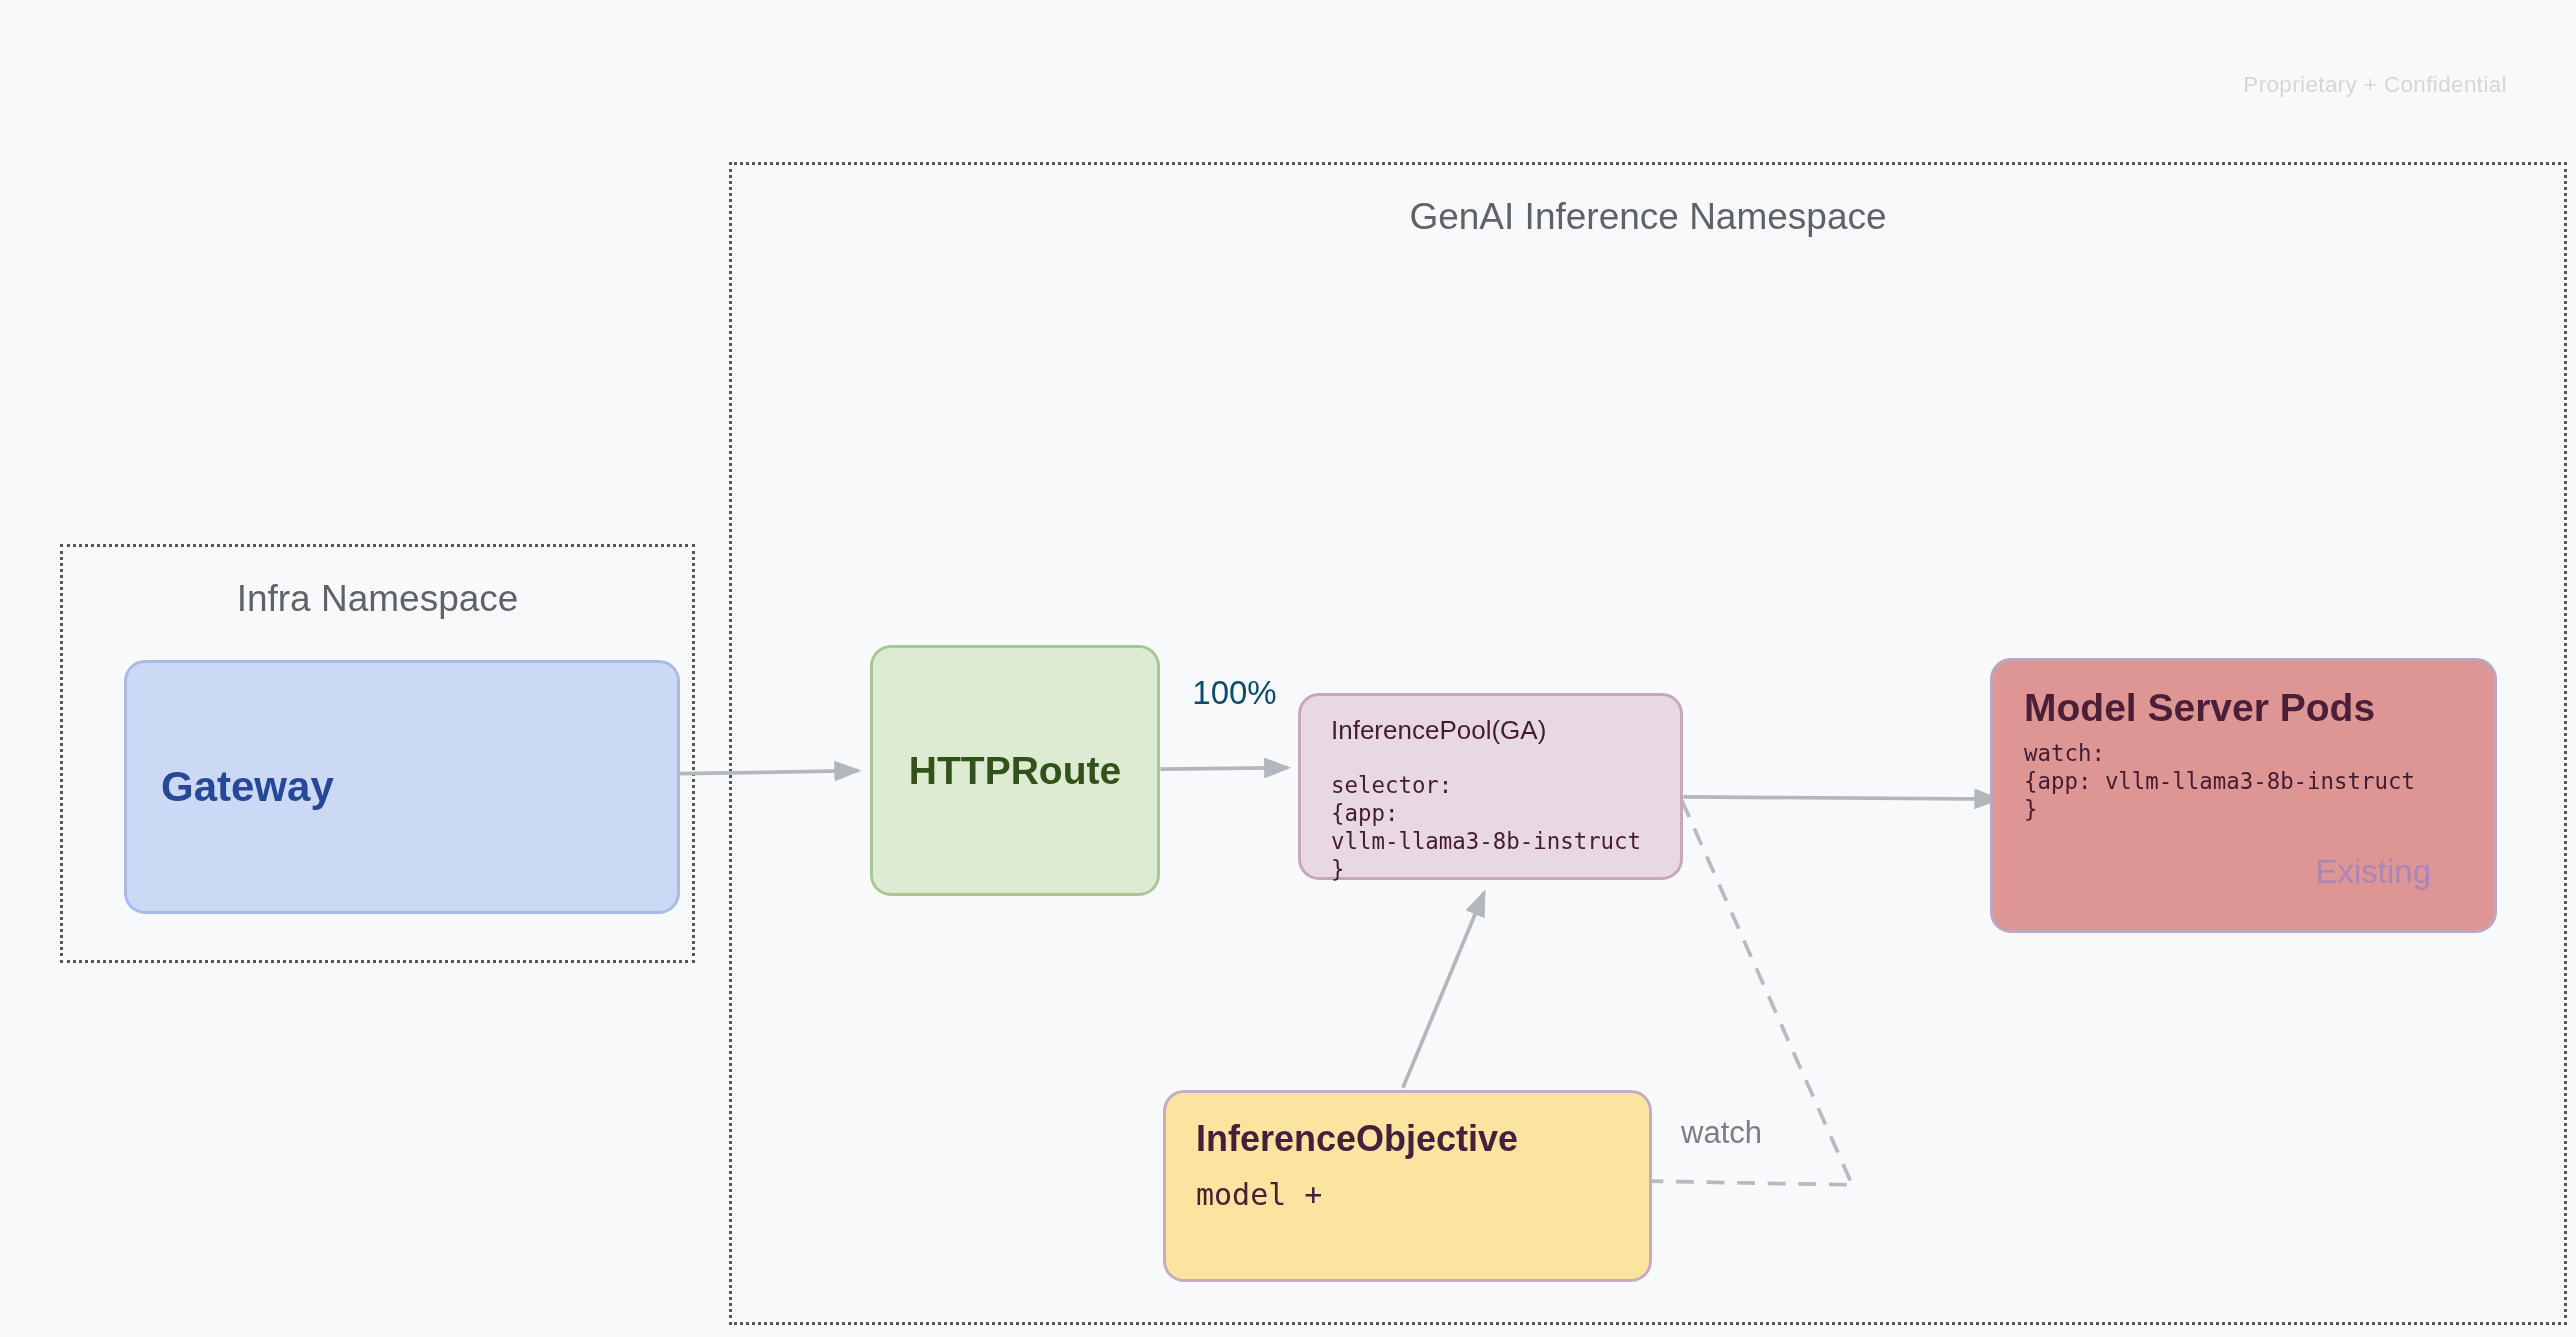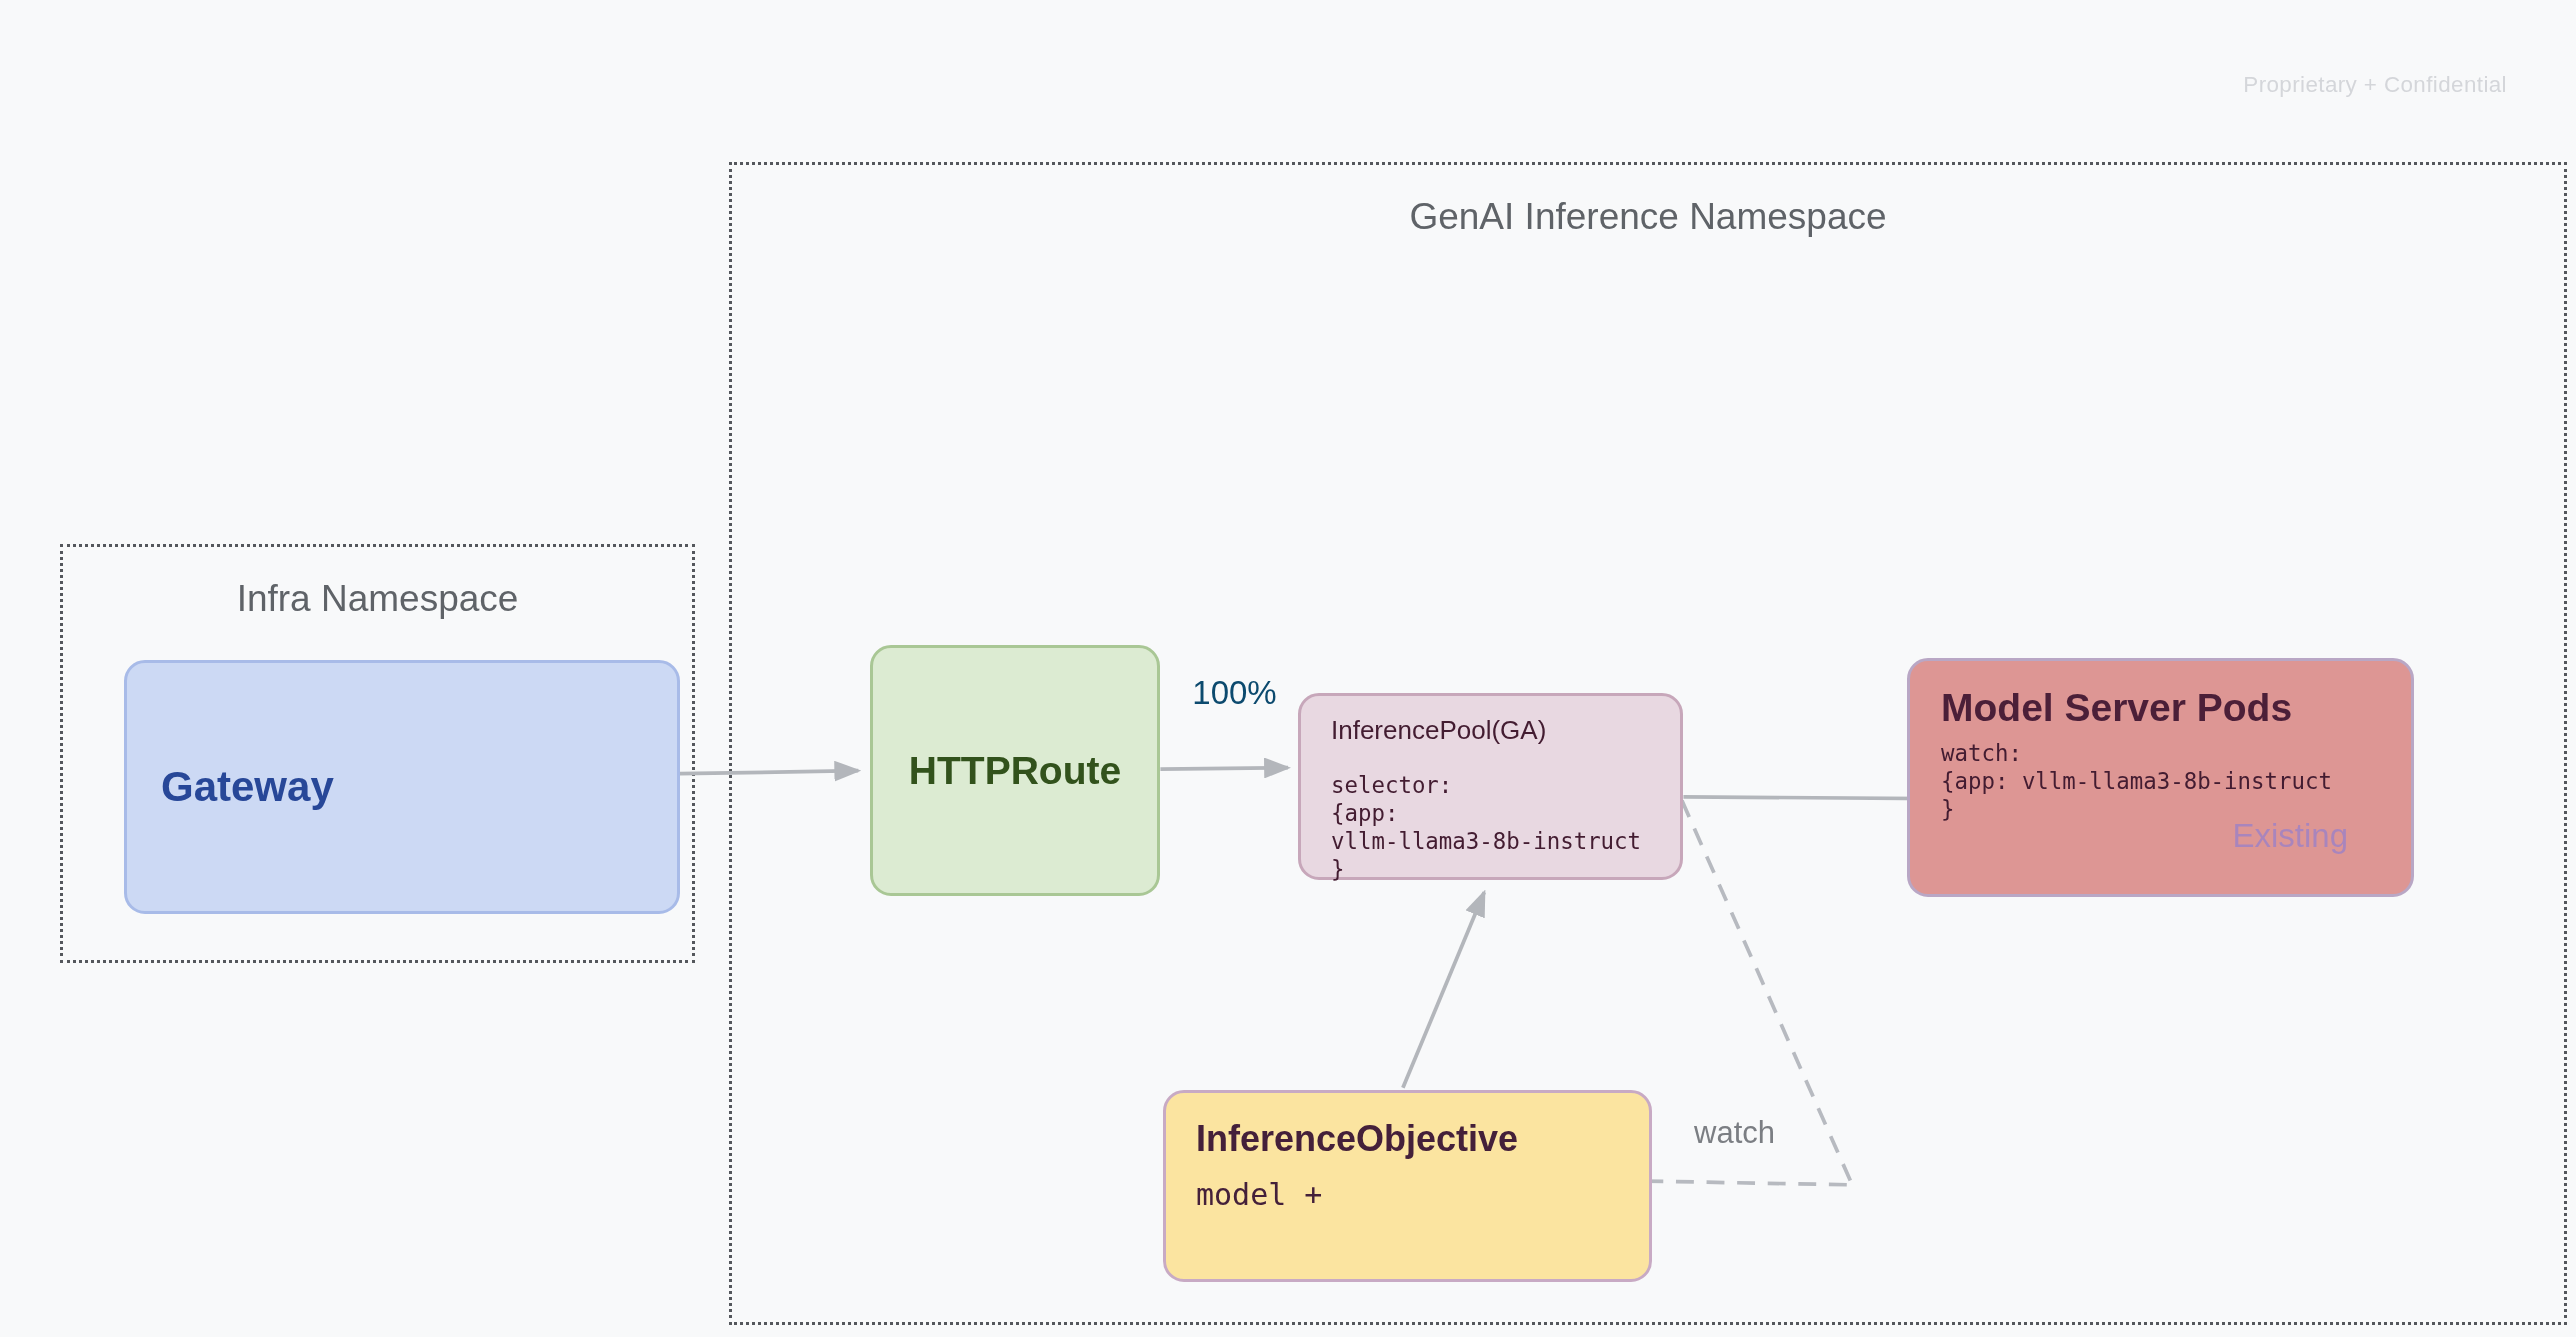--- a/index.html
+++ b/index.html
@@ -73,21 +73,21 @@
   .node-pool .node-title {
     font-size: 26px; font-weight: normal; color: #431c31;
     margin-bottom: 25px;
   }
   .node-pool .code-line {
     font-family: "DejaVu Sans Mono", monospace;
     font-size: 22.4px; line-height: 28px; color: #431c31;
   }
 
   .node-pods {
-    left: 1907px; top: 658px; width: 507px; height: 239px;
+    left: 1990px; top: 658px; width: 507px; height: 275px;
     background: #dd9694; border-color: #b9a7c5;
     padding: 25px 15px 0 31px;
   }
   .node-pods .node-title {
     font-size: 39px; font-weight: bold; color: #4b1f38;
     margin-bottom: 9px;
   }
   .node-pods .code-line {
     font-family: "DejaVu Sans Mono", monospace;
     font-size: 22.4px; line-height: 28px; color: #431c31;
@@ -134,21 +134,21 @@
   .edge-label {
     position: absolute;
     color: #0c4a6e;
   }
   .label-percent {
     left: 1175px; top: 674px; width: 119px;
     text-align: center; font-size: 33px;
   }
   .label-watch {
     left: 1681px; top: 1115px;
-    font-size: 31px; color: #7b7e83; margin-left: 13px;
+    font-size: 31px; color: #7b7e83;
   }
 </style>
 </head>
 <body>
 
 <div class="canvas">
 
   <div class="watermark">Proprietary + Confidential</div>
 
   <div class="namespace ns-genai">

